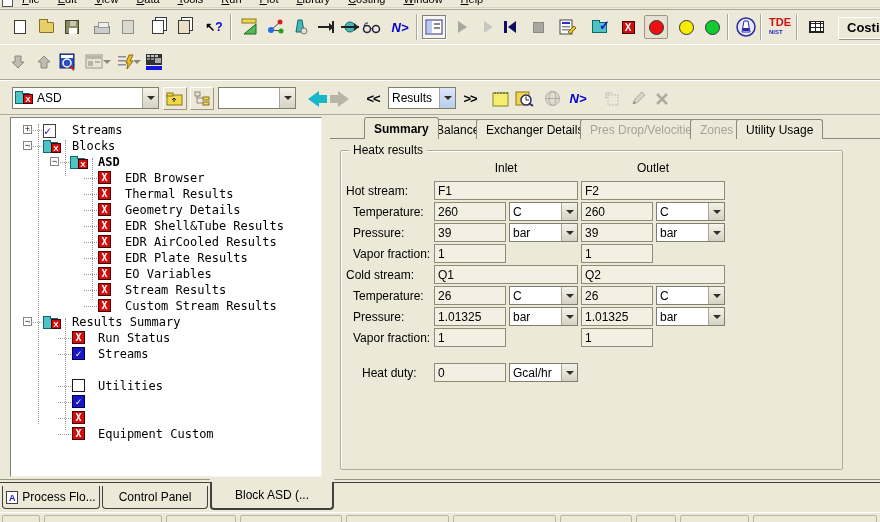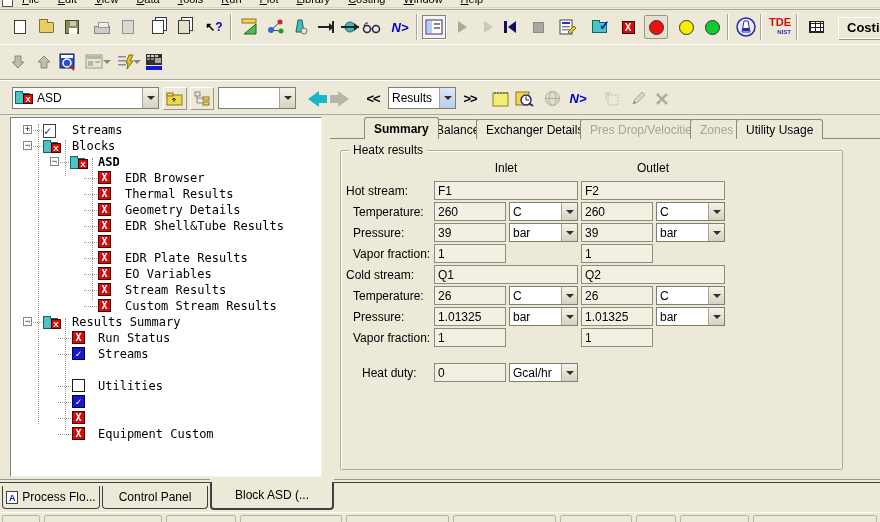--- a/index.html
+++ b/index.html
@@ -255,21 +255,21 @@
   <div class="tsep" style="left:727px"></div>
   <div class="tbtn" style="left:734px">
     <svg width="20" height="20">
         <circle cx="10" cy="10" r="9" fill="#e8e8ff" stroke="#2a2aa0" stroke-width="1.5"></circle>
         <polygon points="8,4 12,4 14,15 6,15" fill="#fff" stroke="#2a2aa0"></polygon>
         <rect x="7" y="11" width="6" height="3" fill="#2a2aa0"></rect>
       </svg>
   </div>
   <div class="tsep" style="left:760px"></div>
   <div class="tbtn" style="left:768px">
-    <span style="display:block;text-align:right;line-height:8px"><span style="color:#cc1010;font-weight:bold;font-size:11px">TDE</span><br><span style="color:#2a2ac0;font-weight:bold;font-size:6px">NIST</span></span>
+    <span style="display:block;text-align:left;line-height:8px"><span style="color:#cc1010;font-weight:bold;font-size:11px">TDE</span><br><span style="color:#2a2ac0;font-weight:bold;font-size:6px">NIST</span></span>
   </div>
   <div class="tsep" style="left:796px"></div>
   <div class="tbtn" style="left:804px">
       <span class="grid-ic"></span>
     </div>
   <div class="costing-btn">Costing</div>
 </div>
 
 <div id="toolbar2">
   <div class="tbtn" style="left:6px;top:4px">
@@ -468,20 +468,21 @@
         <span class="tlabel" style="left: 114px;">Geometry Details</span>
       </div>
       <div class="trow" style="top: 100px; left: 0px; width: 310px; height: 16px;">
         <span class="hstub" style="left: 73px; top: 8px; width: 13px;"></span>
         <span class="xsq mini-x ticon" style="left: 87px;">X</span>
         <span class="tlabel" style="left: 114px;">EDR Shell&amp;Tube Results</span>
       </div>
       <div class="trow" style="top: 116px; left: 0px; width: 310px; height: 16px;">
         <span class="hstub" style="left: 73px; top: 8px; width: 13px;"></span>
         <span class="xsq mini-x ticon" style="left: 87px;">X</span>
+        <span class="tlabel" style="left: 114px;">EDR AirCooled Results</span>
       </div>
       <div class="trow" style="top: 132px; left: 0px; width: 310px; height: 16px;">
         <span class="hstub" style="left: 73px; top: 8px; width: 13px;"></span>
         <span class="xsq mini-x ticon" style="left: 87px;">X</span>
         <span class="tlabel" style="left: 114px;">EDR Plate Results</span>
       </div>
       <div class="trow" style="top: 148px; left: 0px; width: 310px; height: 16px;">
         <span class="hstub" style="left: 73px; top: 8px; width: 13px;"></span>
         <span class="xsq mini-x ticon" style="left: 87px;">X</span>
         <span class="tlabel" style="left: 114px;">EO Variables</span>

